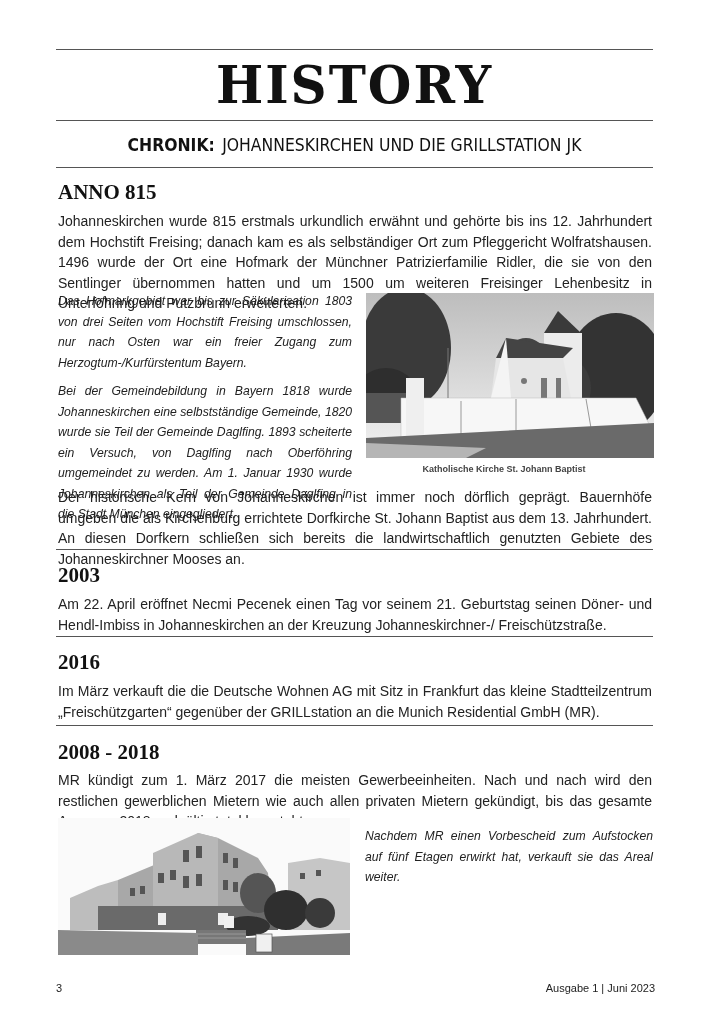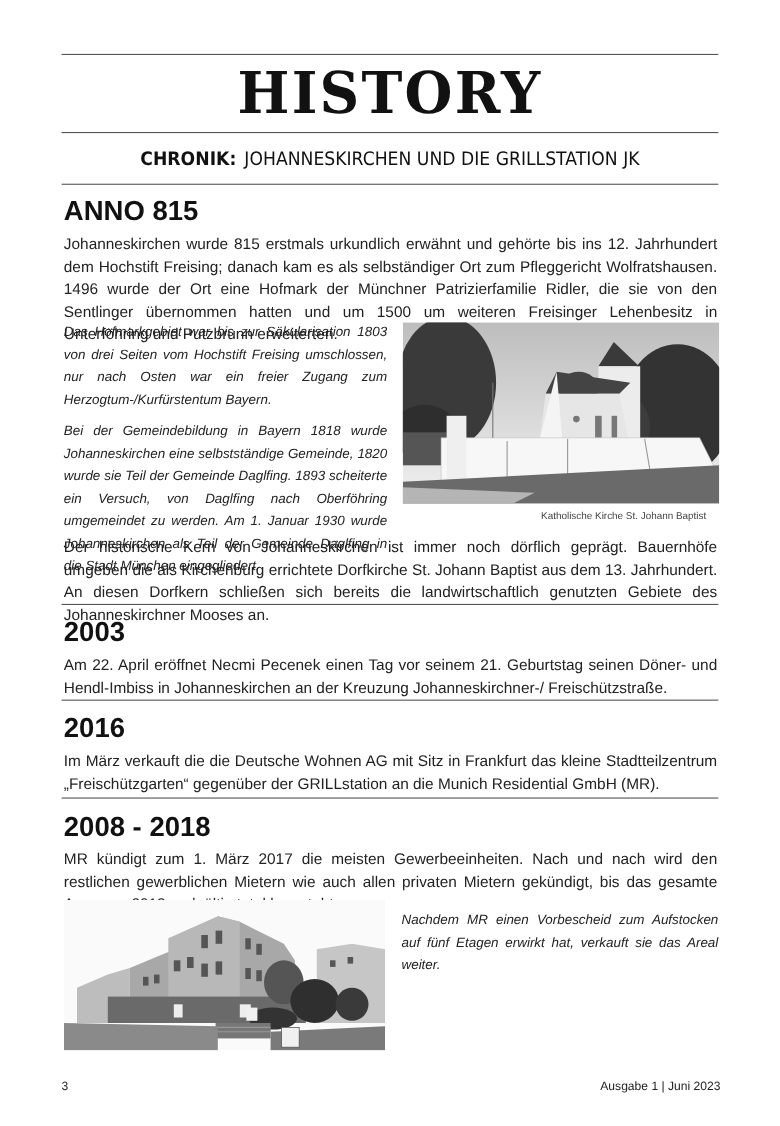--- a/index.html
+++ b/index.html
@@ -6,28 +6,28 @@
   body { width: 709px; height: 1024px; position: relative; overflow: hidden;
          font-family: "Liberation Sans", sans-serif; color: #1a1a1a; }
   .rule { position: absolute; left: 56px; width: 597px; height: 0; border-top: 1.5px solid #555; }
   .masthead { position: absolute; left: 56px; width: 597px; top: 54px; text-align: center;
               font-family: "DejaVu Serif", serif; font-weight: 900; font-size: 50px; line-height: 62px;
               letter-spacing: 2px; color: #111; transform: scaleY(1.05); }
   .subtitle { position: absolute; left: 56px; width: 597px; top: 133px; text-align: center;
               font-family: "DejaVu Sans", sans-serif; font-size: 17px; line-height: 24px; color: #111;
               transform: scaleX(0.92); }
   .subtitle .lead { font-weight: bold; margin-right: 8px; }
-  .h2 { position: absolute; left: 58px; font-family: Liberation Sans, sans-serif; font-weight: bold;
-        font-size: 25px; line-height: 24px; color: #111; }
+  .h2 { position: absolute; left: 58px; font-family: Liberation Serif, serif; font-weight: bold;
+        font-size: 21px; line-height: 24px; color: #111; }
   .p { position: absolute; font-size: 14px; line-height: 20.5px; text-align: justify; color: #222; }
   .p.full { left: 58px; width: 594px; }
   .para-block { position: absolute; }
   .para-block p { margin: 0 0 8px 0; font-size: 12.2px; line-height: 20.5px; text-align: justify; color: #222; font-style: italic; }
   .img-box { position: absolute; overflow: hidden; }
-  .caption { position: absolute; font-size: 9px; color: #444; text-align: right; }
+  .caption { position: absolute; font-size: 9px; color: #444; text-align: center; font-weight: bold; }
   .footer { position: absolute; top: 982px; font-family: "Liberation Sans", sans-serif; font-size: 11px; color: #222; }
 </style>
 </head>
 <body>
 
 <div class="rule" style="top:49px;"></div>
 <div class="masthead">HISTORY</div>
 <div class="rule" style="top:120px;"></div>
 <div class="subtitle">
   <span class="lead">CHRONIK:</span><span>JOHANNESKIRCHEN UND DIE GRILLSTATION JK</span>

